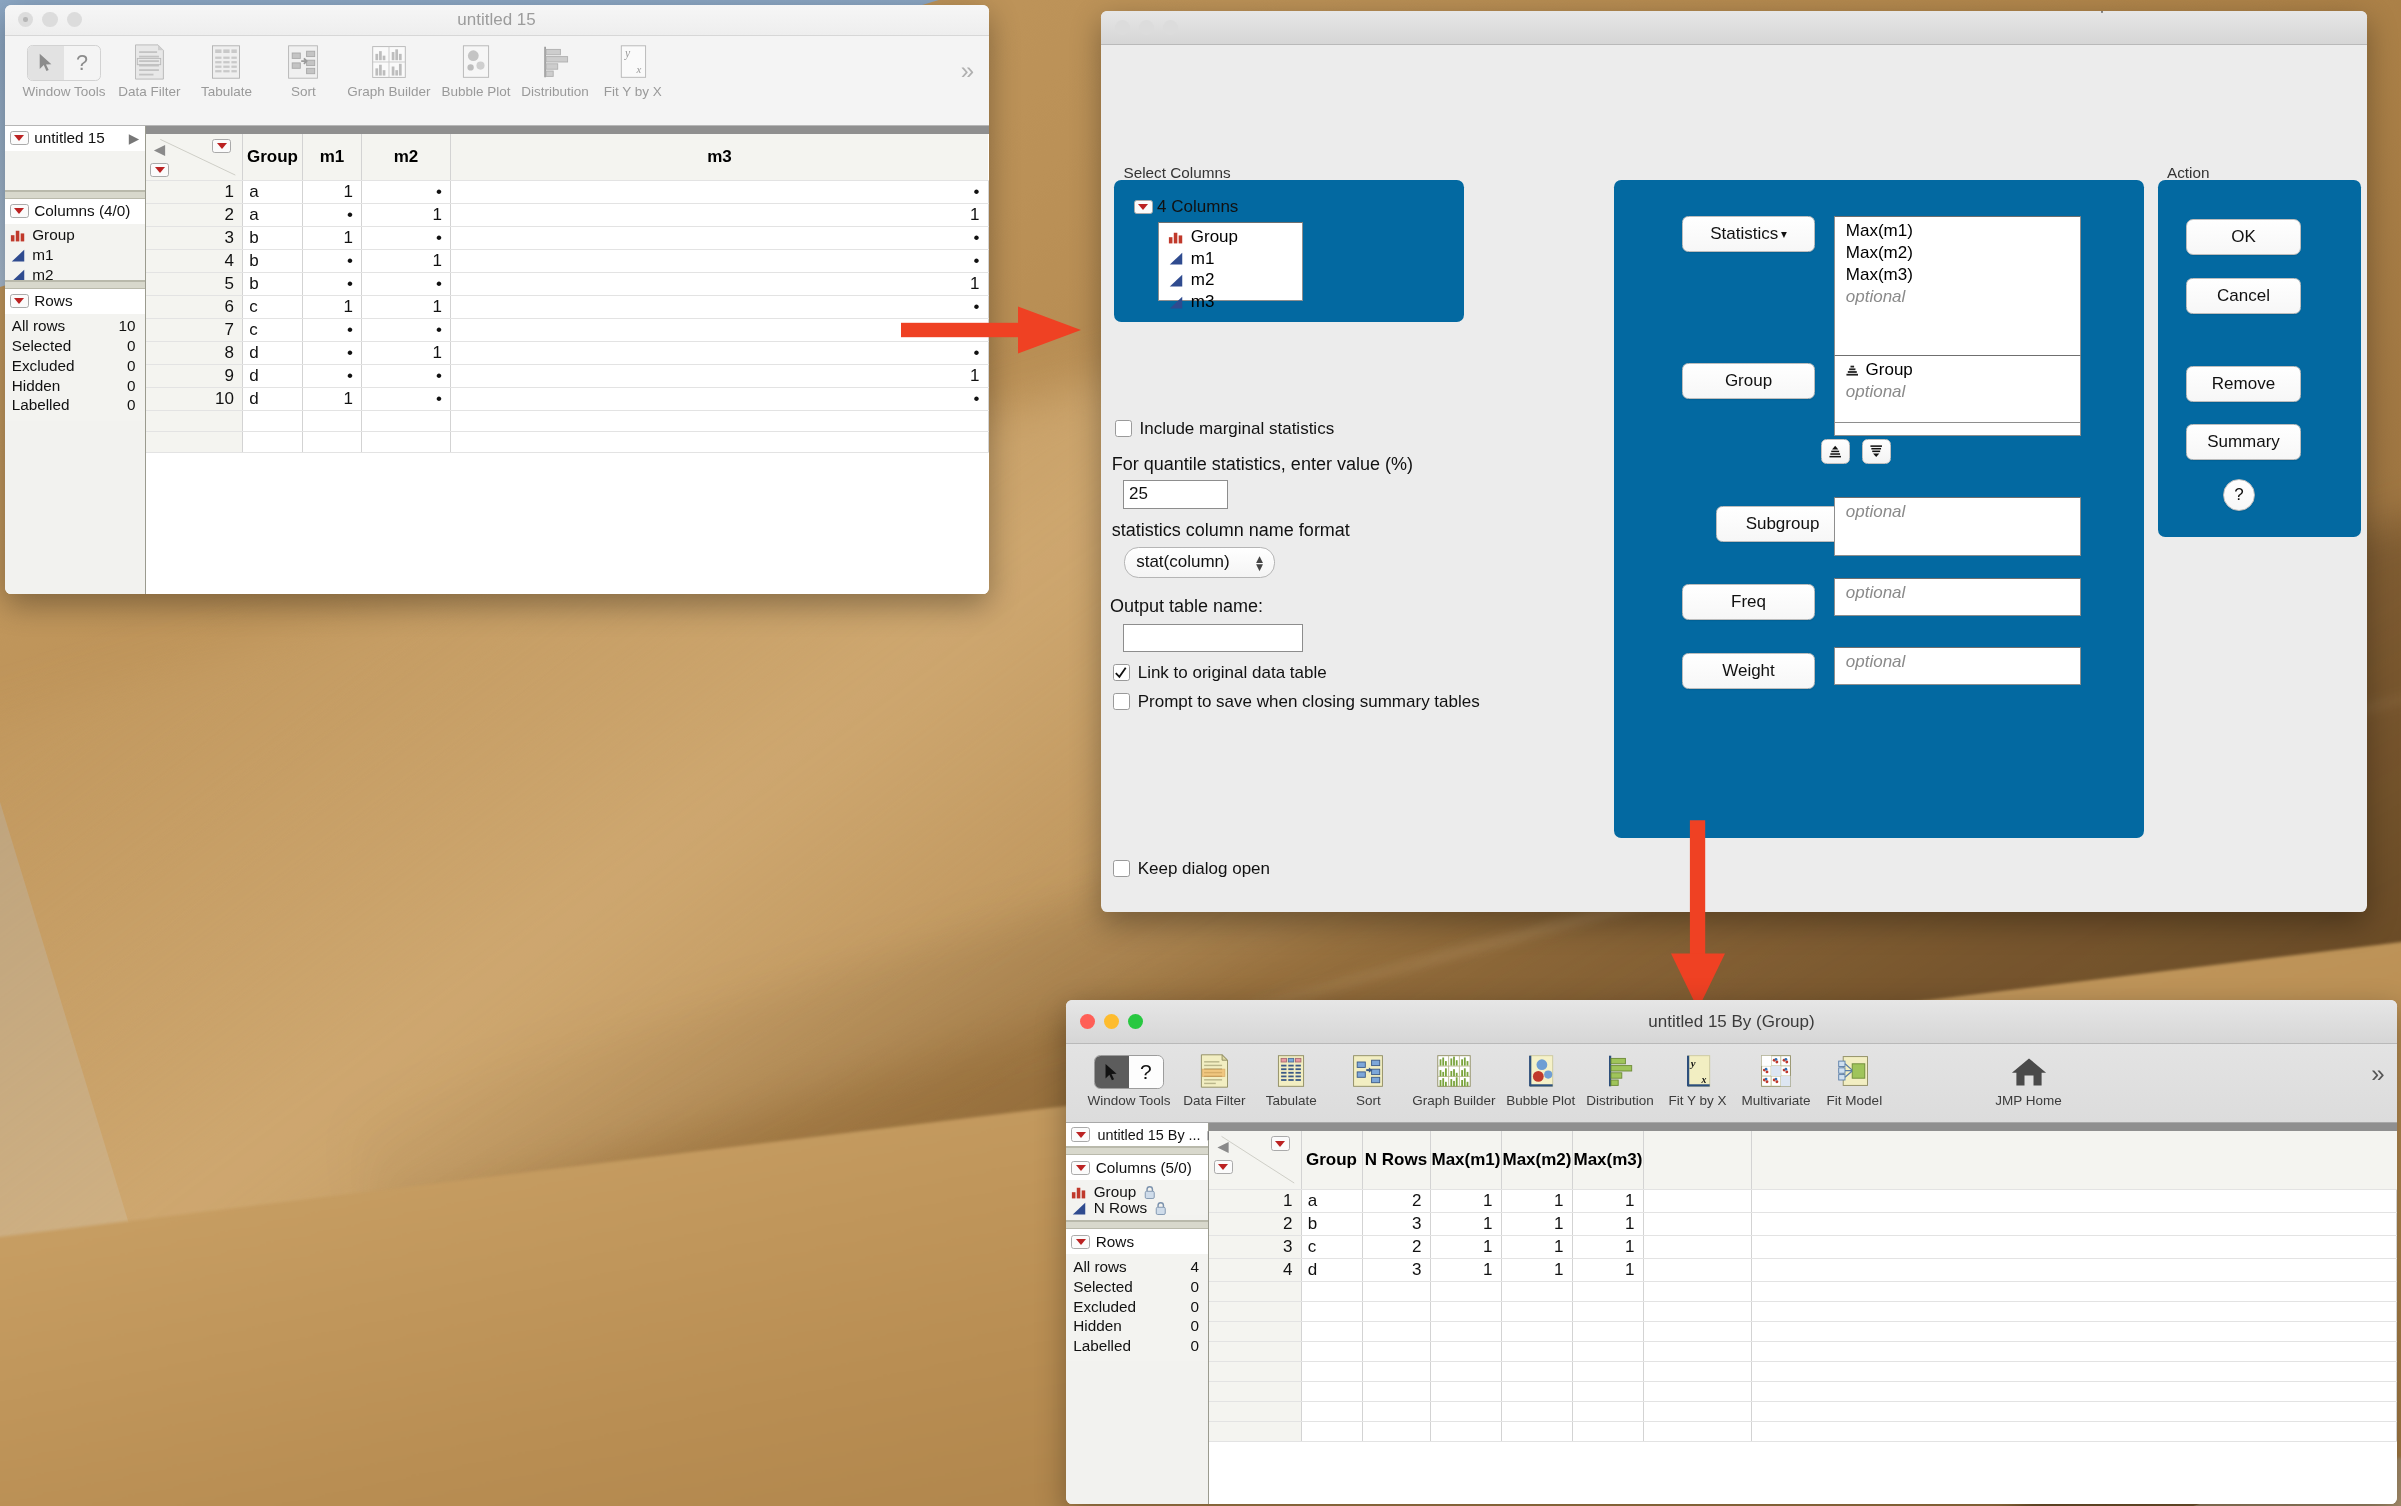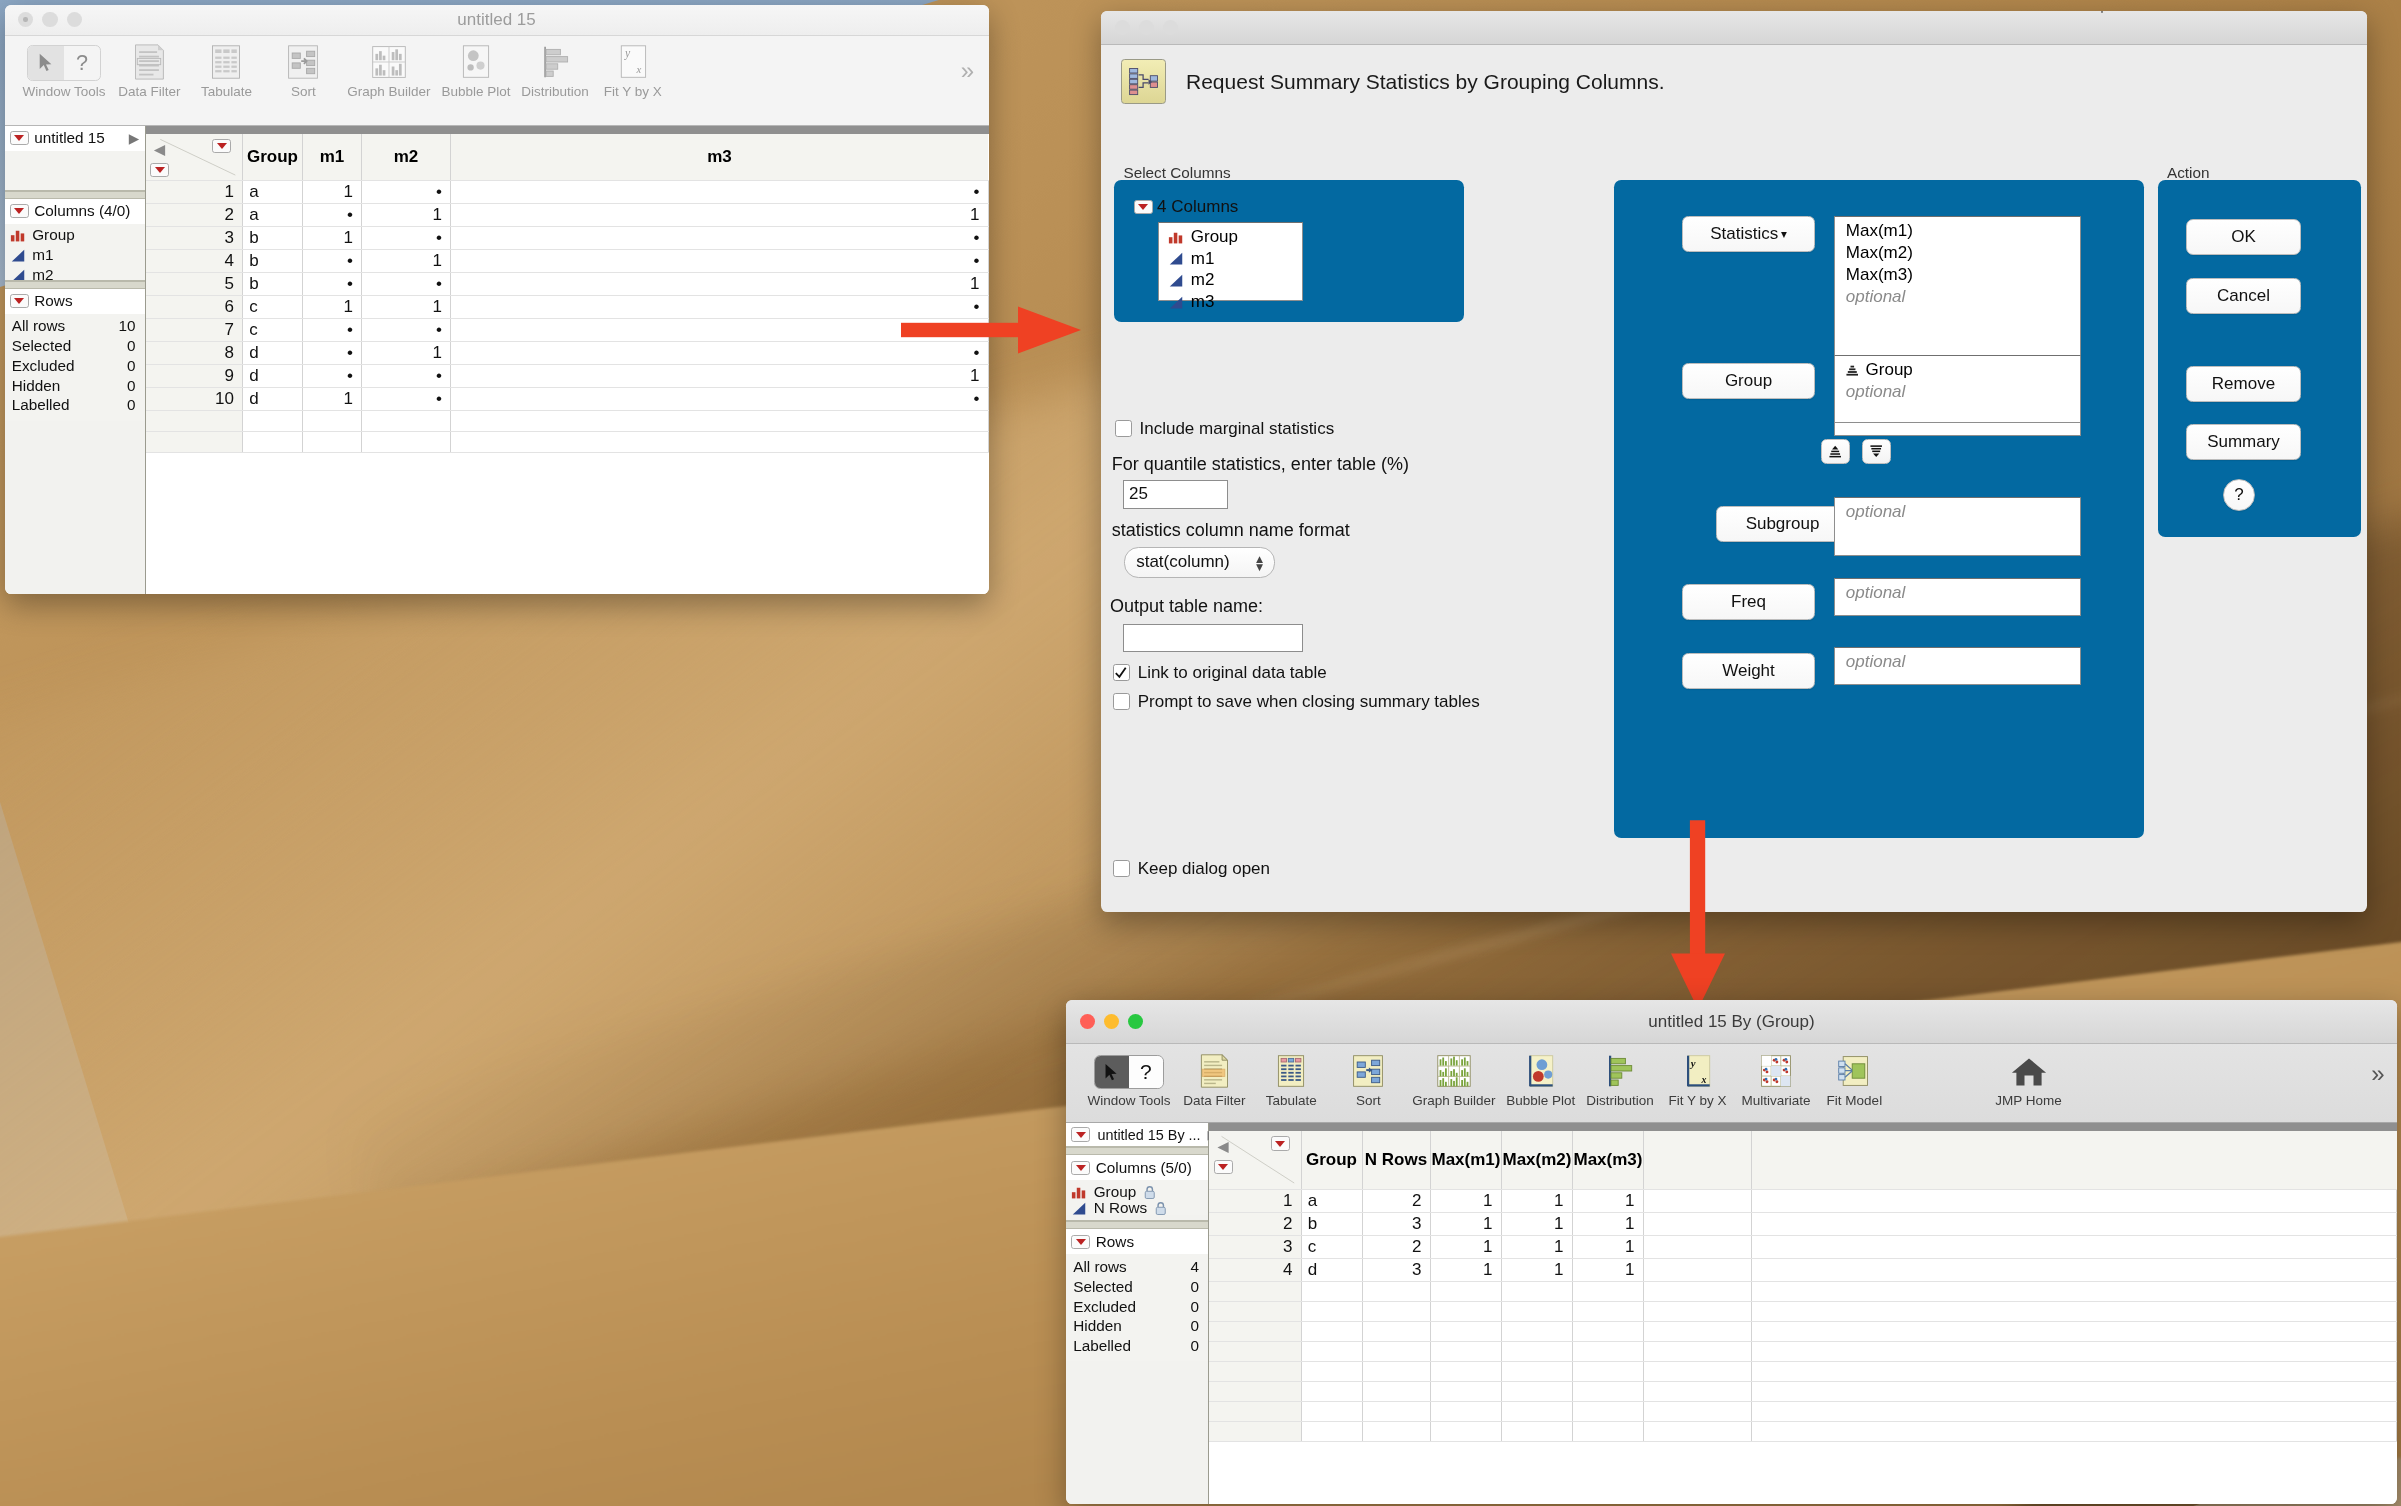--- a/index.html
+++ b/index.html
@@ -509,38 +509,20 @@
 
 <div class="window w-active" id="summary" style="left:1101px; top:10.8px; width:1266px; height:901px;">
   <div class="titlebar" style="height:34px;">
     <div class="lights">
       <div class="light" style="background:#dcdcdc;"></div>
       <div class="light" style="background:#dcdcdc;"></div>
       <div class="light" style="background:#dcdcdc;"></div>
     </div>
   </div>
 
-  <div class="sum-head">
-    <div class="sum-icon">
-      <svg width="36" height="36" viewBox="0 0 40 40">
-        <g stroke="#4a4a6a" stroke-width="1">
-          <rect x="4" y="5" width="9" height="5" fill="#9fb8dd"></rect>
-          <rect x="4" y="11" width="9" height="5" fill="#9fb8dd"></rect>
-          <rect x="4" y="17" width="9" height="5" fill="#9fb8dd"></rect>
-          <rect x="4" y="23" width="9" height="5" fill="#dd8f8f"></rect>
-          <rect x="4" y="29" width="9" height="5" fill="#dd8f8f"></rect>
-          <rect x="27" y="13" width="8" height="6" fill="#9fb8dd"></rect>
-          <rect x="27" y="20" width="8" height="6" fill="#dd8f8f"></rect>
-        </g>
-        <path d="M14 12 h5 v5 h6 M14 26 h5 v-5 h6" stroke="#4a4a6a" fill="none" stroke-width="1.4"></path>
-        <path d="M25 17 l4 3 l-4 3" fill="#4a4a6a"></path>
-      </svg>
-    </div>
-    <div class="sum-title">Request Summary Statistics by Grouping Columns.</div>
-  </div>
 
   <div class="grouplabel" style="position:absolute; left:22.5px; top:153px;">Select Columns</div>
   <div class="grouplabel" style="position:absolute; left:1066px; top:153px;">Action</div>
 
   <div class="groupbox" style="position:absolute; left:12.6px; top:169px; width:350px; height:142px;">
     <div style="display:flex;align-items:center;gap:4.5px;padding:17px 0 3.6px 20px;font-size:17px;color:#111;">
       <span class="redtri"></span>
       <span>4 Columns</span>
     </div>
     <div class="listbox" style="margin:1.8px 0 0 44px; width:145px; height:79px; padding:2.7px 0 0 3.6px;">
@@ -571,21 +553,21 @@
         <span>m3</span>
       </div>
     </div>
   </div>
 
   <div class="cbline" style="position:absolute;left:13.5px;top:408px;">
     <span class="cb" id="cb-marginal"></span>
     <span>Include marginal statistics</span>
   </div>
 
-  <div style="position:absolute;left:10.8px;top:443px;font-size:18px;color:#111;">For quantile statistics, enter table (%)</div>
+  <div style="position:absolute;left:10.8px;top:443px;font-size:18px;color:#111;">For quantile statistics, enter value (%)</div>
   <div class="txtin" style="position:absolute;left:21.6px;top:469px;width:105px;height:29px;">
     <span>25</span>
   </div>
 
   <div style="position:absolute;left:10.8px;top:509px;font-size:18px;color:#111;">statistics column name format</div>
   <div class="selwrap" style="position:absolute;left:23.4px;top:536px;width:151px;height:31px;">
     <span>stat(column)</span>
     <span class="steppers">
         <span>▲</span>
         <span>▼</span>

